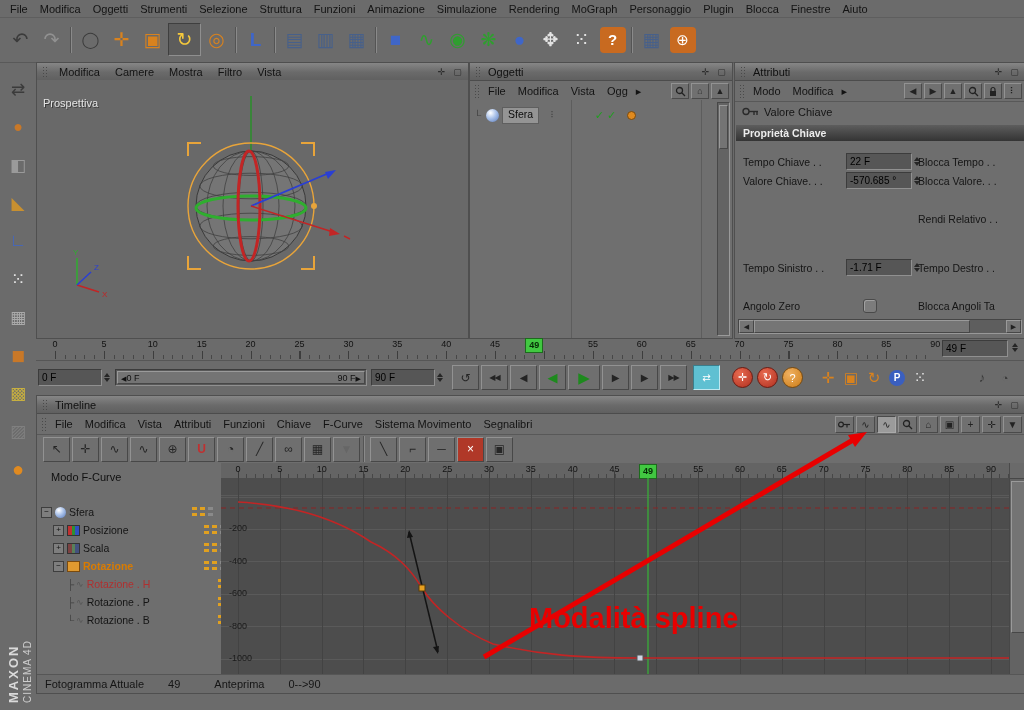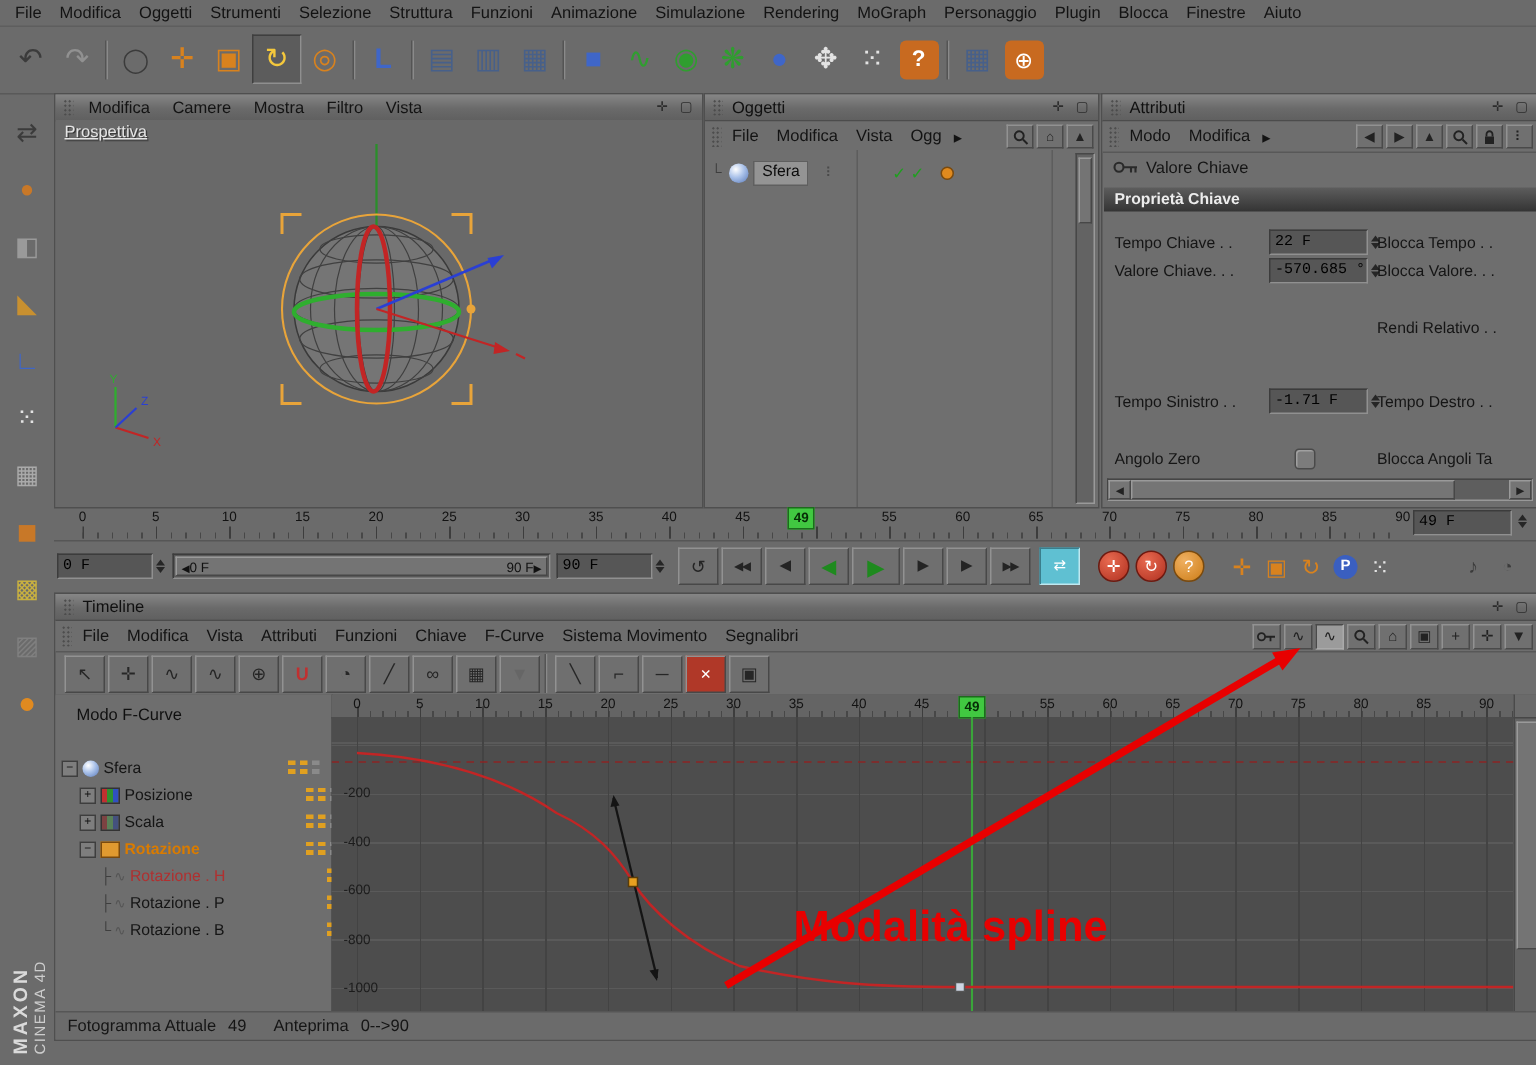--- a/index.html
+++ b/index.html
@@ -29,41 +29,41 @@
   .roundbg{background:#c86a20;color:#fff;border-radius:4px;width:26px;height:26px;font-size:15px;}
   
   #sidebar{position:absolute;left:0;top:62px;width:36px;height:648px;display:flex;flex-direction:column;align-items:center;gap:8px;padding-top:12px;}
   .sico{width:30px;height:30px;display:flex;align-items:center;justify-content:center;font-size:17px;flex:none;}
   #brand{position:absolute;left:2px;top:548px;width:34px;height:155px;display:flex;justify-content:center;gap:1px;}
   .vt{writing-mode:vertical-rl;transform:rotate(180deg);color:#dadada;}
   .vt1{font-weight:bold;font-size:13px;letter-spacing:2px;}
   .vt2{font-size:10px;letter-spacing:1px;color:#cdcdcd;}
   
   #vp-body{position:absolute;left:0;top:17px;right:0;bottom:0;background:#696969;}
-  #vp-label{position:absolute;left:6px;top:2px;color:#e4e4e4;text-shadow:1px 1px #3c3c3c;font-size:11px;text-decoration:underline;}
+  #vp-label{position:absolute;left:6px;top:17px;color:#e4e4e4;text-shadow:1px 1px #3c3c3c;font-size:11px;}
   
   #obj-content{position:absolute;left:0;top:37px;right:0;bottom:0;background:#6f6f6f;}
   .objrow{position:absolute;left:4px;top:6px;height:18px;display:flex;align-items:center;gap:3px;}
   .sphico{width:13px;height:13px;border-radius:50%;background:radial-gradient(circle at 35% 30%,#fff,#a9c1e9 45%,#5878b8);flex:none;}
   .objlabel{background:#949494;border:1px solid #5f5f5f;padding:0 5px;height:15px;line-height:13px;font-size:10.5px;color:#0c0c0c;}
   .gdots{color:#4a4a4a;font-size:9px;letter-spacing:1px;}
   .chkg{color:#1f9f1f;font-weight:bold;font-size:11px;}
   .odot{width:7px;height:7px;border-radius:50%;background:#e08a1e;border:1px solid #7a4a0e;}
   .divline{position:absolute;top:0;bottom:0;width:1px;background:#5d5d5d;}
   .vscroll{position:absolute;top:39px;bottom:2px;right:2px;width:11px;background:#636363;border:1px solid;border-color:#474747 #9a9a9a #9a9a9a #474747;}
   .vthumb{position:absolute;left:1px;right:1px;top:2px;height:42px;background:#747474;border:1px solid;border-color:#9a9a9a #474747 #474747 #9a9a9a;}
   
   .keyrow{position:absolute;left:0;top:37px;right:0;height:23px;display:flex;align-items:center;gap:5px;padding:0 7px;}
   .secthead{position:absolute;left:1px;right:1px;top:62px;height:16px;background:linear-gradient(#5d5d5d,#343434);
             color:#ececec;font-weight:bold;font-size:10.5px;display:flex;align-items:center;padding:0 7px;}
   .prow{position:absolute;left:0;right:0;height:17px;display:flex;align-items:center;padding-left:8px;}
   .plabel{width:103px;font-size:10.5px;white-space:nowrap;overflow:hidden;flex:none;}
   .prlabel{position:absolute;left:183px;font-size:10.5px;white-space:nowrap;overflow:hidden;right:2px;}
   .field{height:15px;background:#565656;border:1px solid;border-color:#3c3c3c #909090 #909090 #3c3c3c;
-         color:#000;font-size:10px;display:flex;align-items:center;padding:0 3px;white-space:nowrap;overflow:hidden;flex:none;font-family:Liberation Mono, monospace;}
+         color:#000;font-size:10px;display:flex;align-items:center;padding:0 3px;white-space:nowrap;overflow:hidden;flex:none;}
   .spin{width:9px;height:15px;display:flex;flex-direction:column;align-items:center;justify-content:center;gap:1px;flex:none;}
   .spin i{width:0;height:0;display:block;border-left:3px solid transparent;border-right:3px solid transparent;}
   .spin .u{border-bottom:4px solid #262626;}
   .spin .d{border-top:4px solid #262626;}
   .chk{width:12px;height:12px;border-radius:3px;background:#7c7c7c;border:1px solid #4a4a4a;box-shadow:inset 1px 1px rgba(255,255,255,.28);flex:none;}
   .dd{height:15px;width:64px;background:#9aa2b0;border:1px solid;border-color:#666e7c #c9d1dd #c9d1dd #666e7c;
       display:flex;align-items:center;justify-content:space-between;font-size:10px;padding:0 3px;flex:none;}
   .ddarr{width:0;height:0;border-left:4px solid transparent;border-right:4px solid transparent;border-top:5px solid #1e1e1e;}
   .hscroll{position:absolute;left:3px;right:3px;top:256px;height:13px;background:#5e5e5e;border:1px solid;border-color:#454545 #989898 #989898 #454545;display:flex;align-items:center;}
   .sbtn{width:13px;height:11px;background:#757575;border:1px solid;border-color:#9a9a9a #474747 #474747 #9a9a9a;display:flex;align-items:center;justify-content:center;font-size:7px;color:#222;flex:none;}
@@ -120,21 +120,21 @@
   #fruler .rlab{top:1px;}
   #fcorner{position:absolute;left:788px;top:0;width:16px;height:15px;background:#6a6a6a;border-left:1px solid #4a4a4a;}
   #fcanvas{position:absolute;left:0;top:15px;width:788px;height:196px;background-color:#4d4d4d;
     background-image:repeating-linear-gradient(90deg,#434343 0 1px,rgba(0,0,0,0) 1px 41.83px),
                      repeating-linear-gradient(0deg,#5a5a5a 0 1px,rgba(0,0,0,0) 1px 32.4px);
     background-position:17px 0,0 18px;overflow:hidden;}
   .ylab{position:absolute;left:8px;font-size:9px;color:#1b1b1b;z-index:6;}
   #gscroll{position:absolute;left:788px;top:15px;width:16px;height:196px;background:#636363;border:1px solid;border-color:#474747 #9a9a9a #9a9a9a #474747;}
   #gthumb{position:absolute;left:1px;right:1px;top:2px;height:150px;background:#747474;border:1px solid;border-color:#9a9a9a #474747 #474747 #9a9a9a;}
   #annot{position:absolute;left:268px;top:124px;font-size:29px;font-weight:bold;color:#e80000;z-index:20;white-space:nowrap;margin-left:40px;}
-  #tl-status{position:absolute;left:0;right:0;top:278px;height:18px;border-top:1px solid #565656;display:flex;align-items:center;padding-left:8px;gap:8px;background:#6b6b6b;}
+  #tl-status{position:absolute;left:0;right:0;top:278px;height:18px;border-top:1px solid #565656;display:flex;align-items:center;padding-left:8px;gap:24px;background:#6b6b6b;}
   #arrow-svg{position:absolute;left:0;top:0;width:988px;height:296px;z-index:60;pointer-events:none;}
 </style>
 </head>
 <body>
 
 <div id="app">
 
   <div id="menubar">
     <span class="mi">File</span>
     <span class="mi">Modifica</span>

